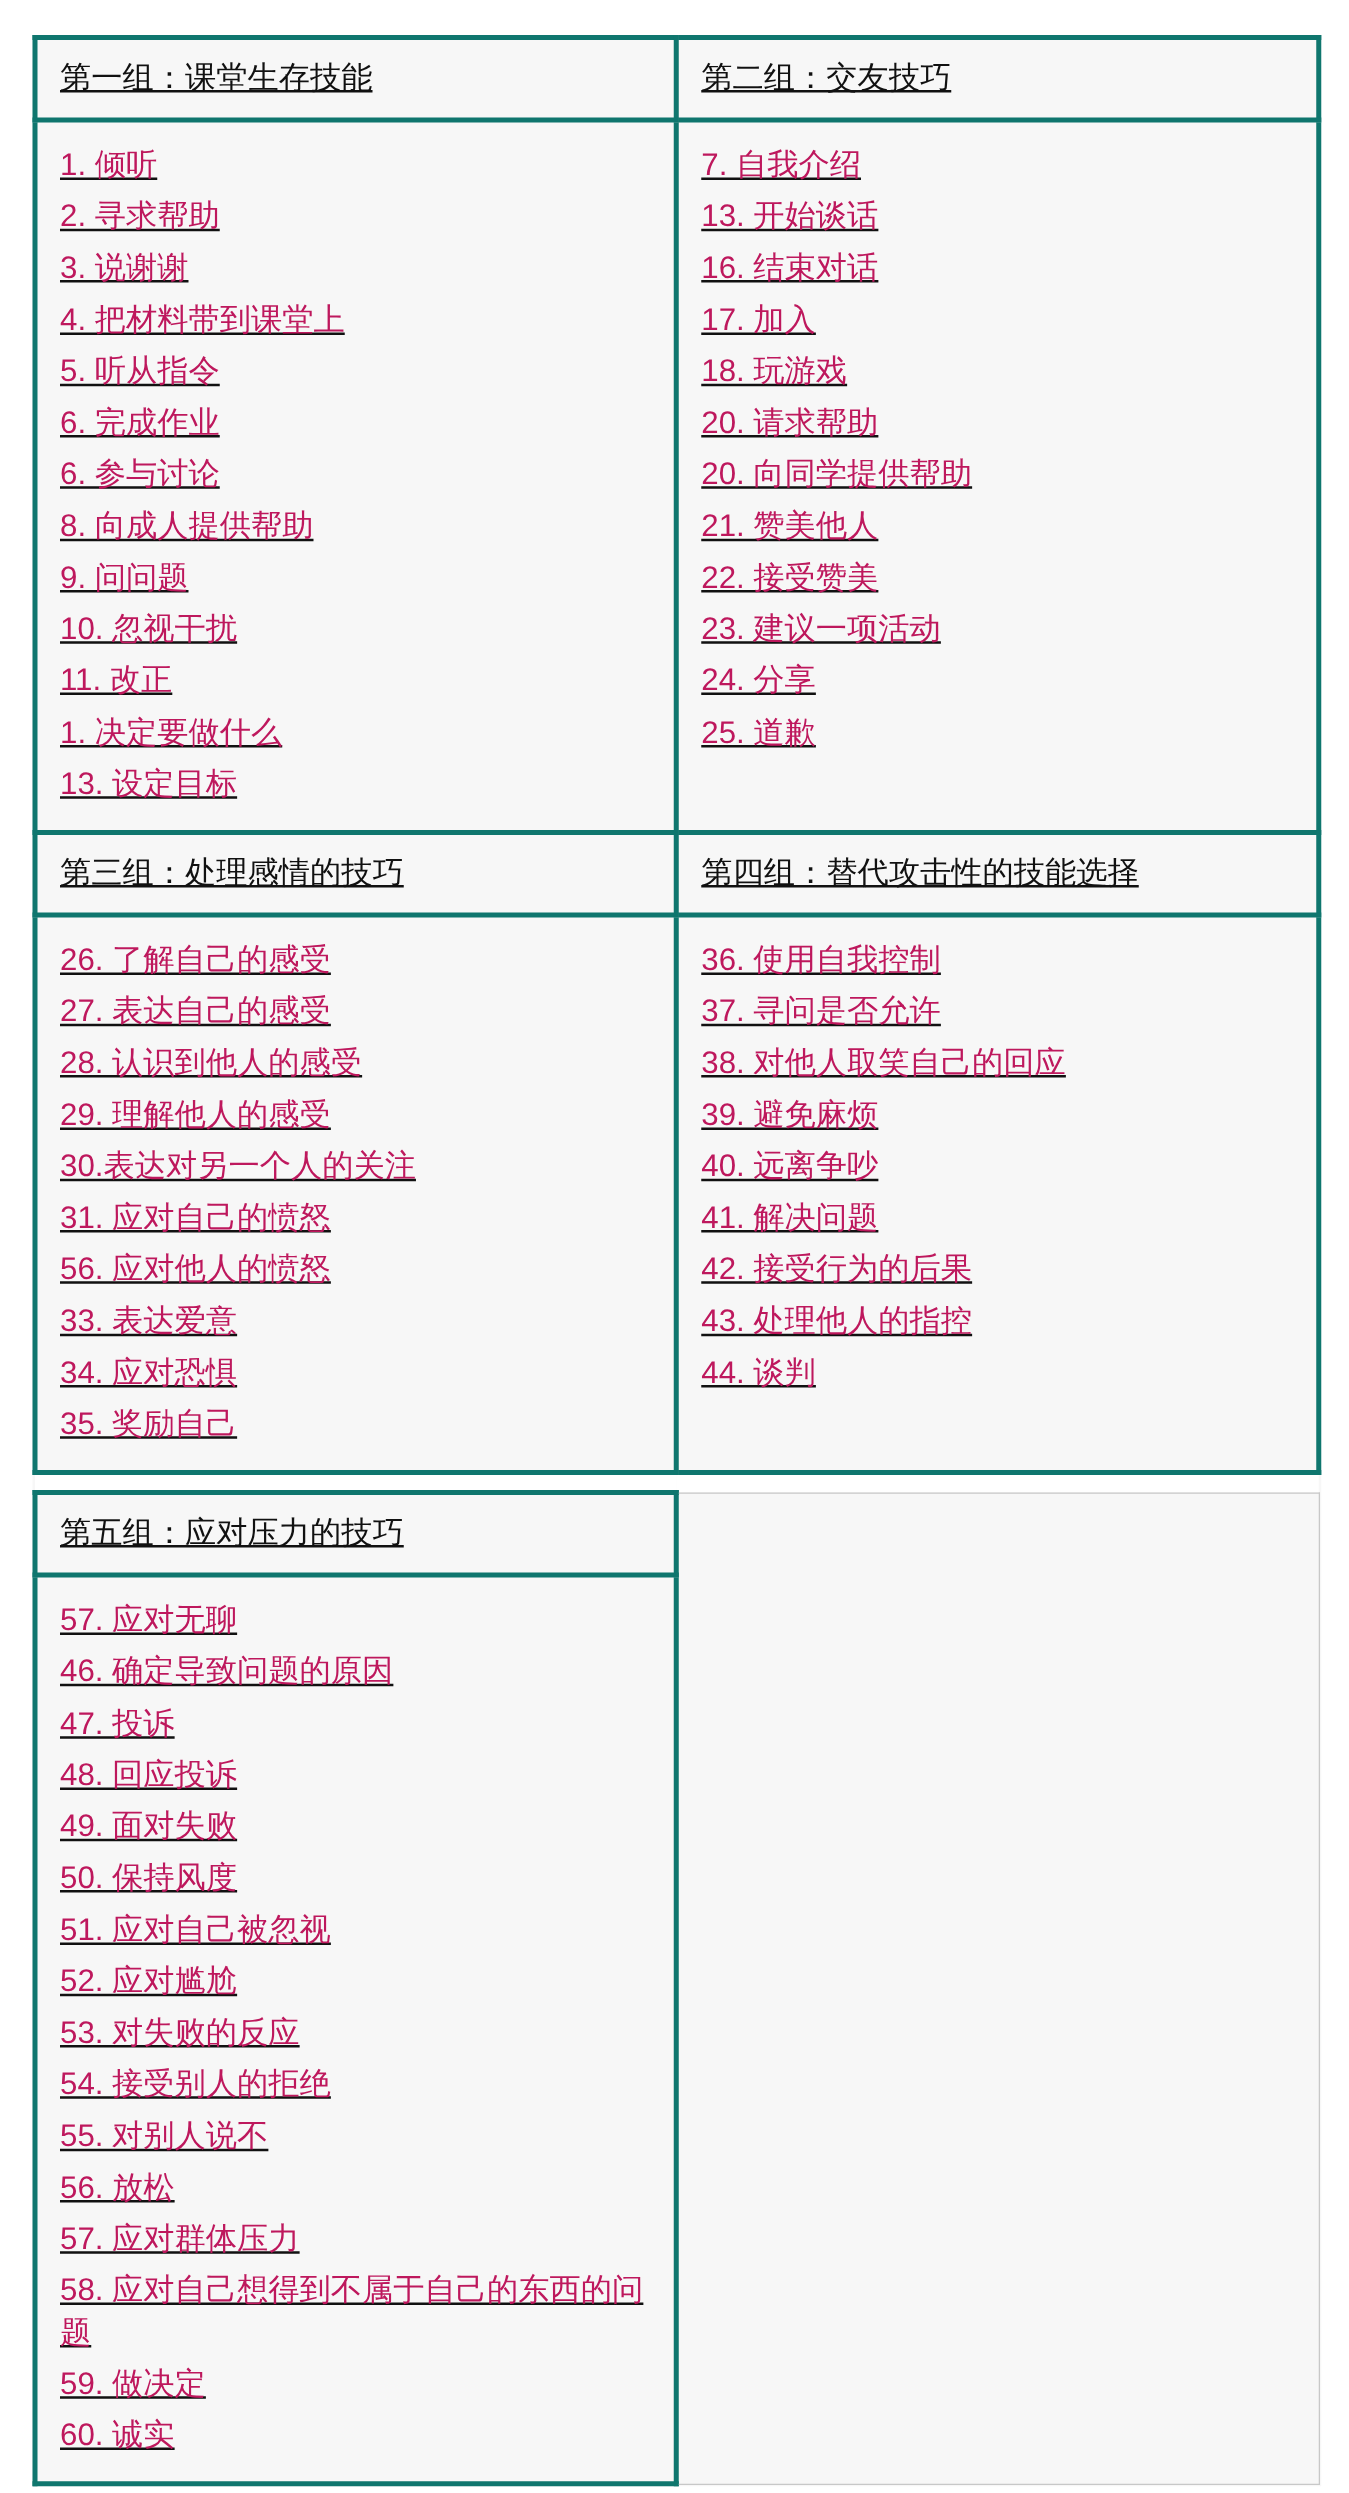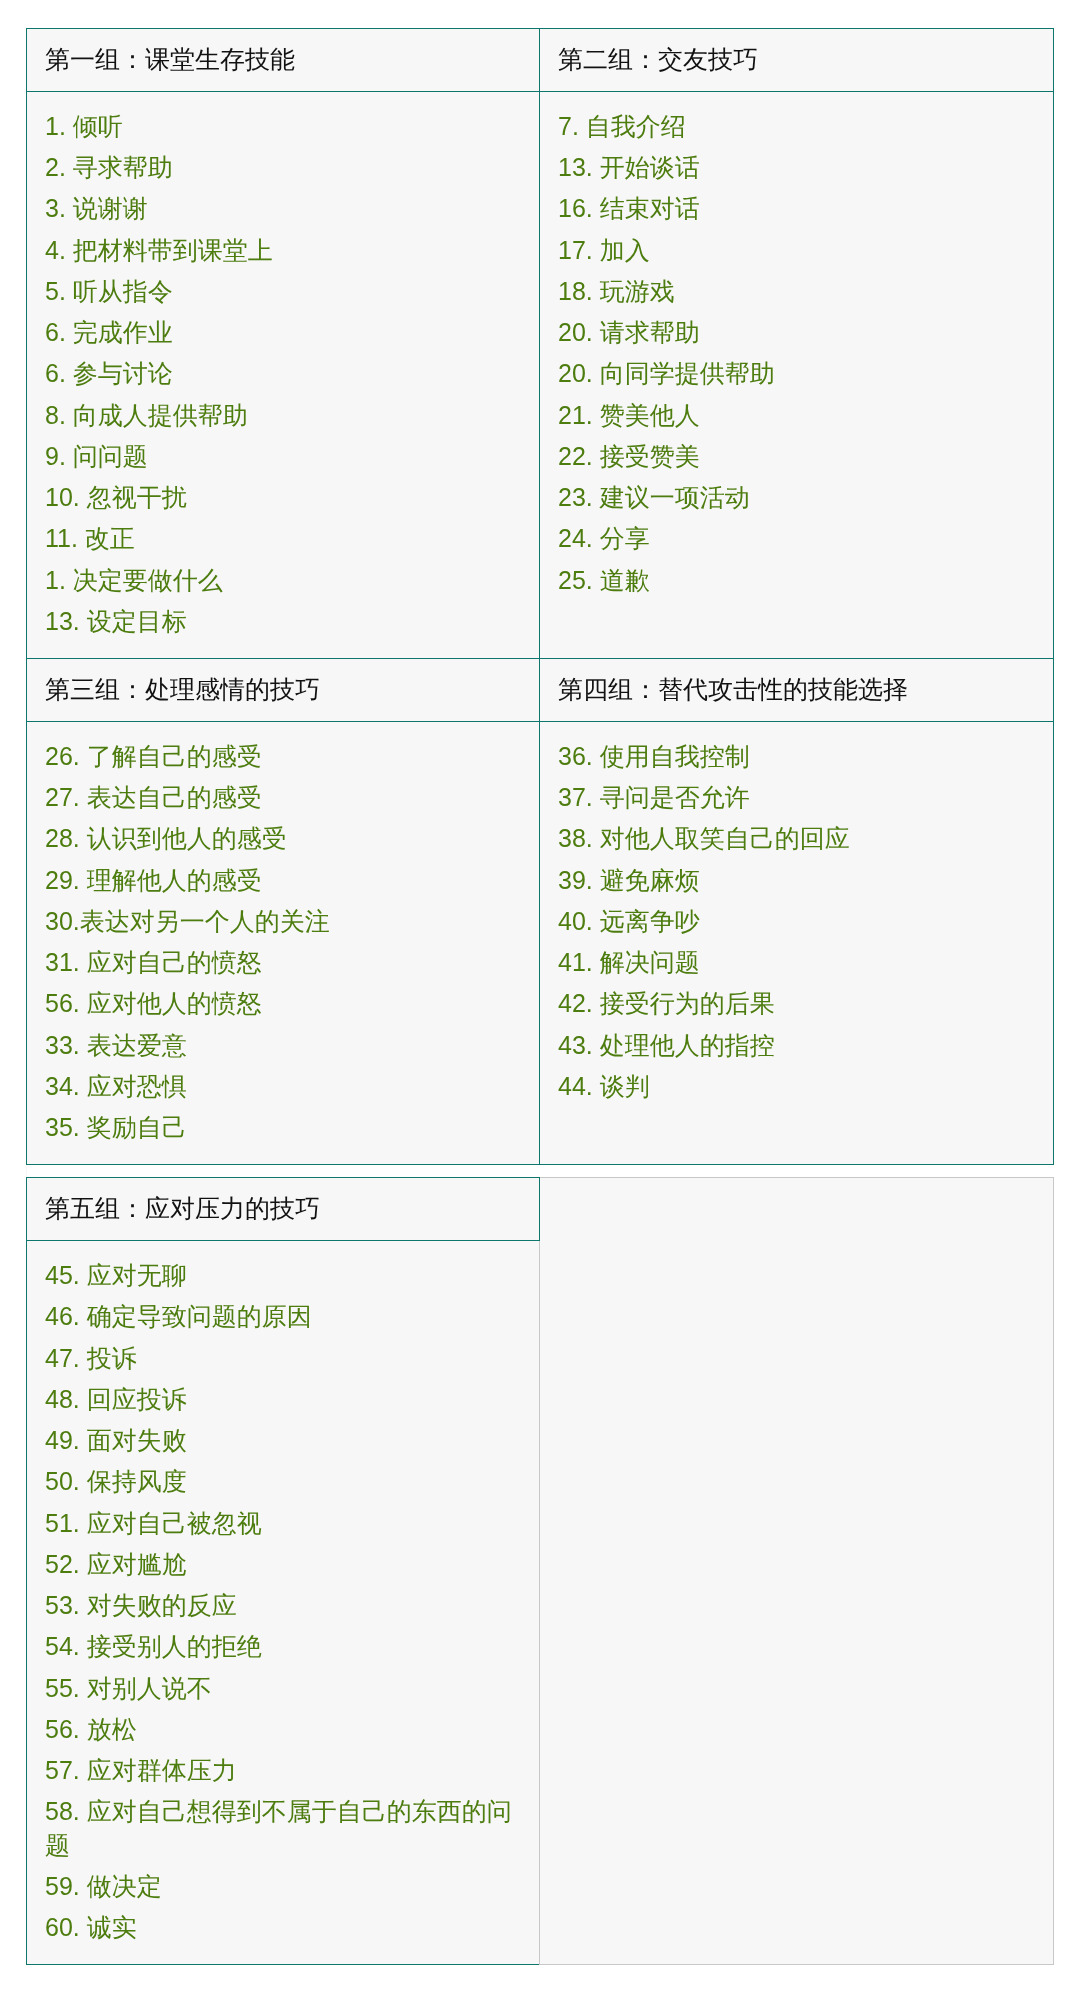--- a/index.html
+++ b/index.html
@@ -23,44 +23,45 @@
     width: 1027px;
     border-collapse: collapse;
     table-layout: fixed;
     background: #f7f7f7;
   }
   table.skills-table col.col-left { width: 513px; }
   table.skills-table col.col-right { width: 514px; }
 
   td.hdr-cell,
   td.body-cell {
-    border: 1px solid #0f766e;
+    border: 4px solid #0f766e;
     vertical-align: top;
     background: #f7f7f7;
+    text-decoration: underline;
   }
   td.hdr-cell {
     padding: 14px 16px 14px 18px;
     font-size: 25px;
     line-height: 1.35;
     font-weight: 400;
     color: #111111;
     background: #f7f7f7;
   }
   td.body-cell {
     padding: 14px 16px 16px 18px;
   }
   ul.items {
     list-style: none;
     margin: 0;
     padding: 0;
   }
   ul.items li {
     font-size: 25px;
     line-height: 1.33;
-    color: #4d7c0f;
+    color: #be185d;
     padding: 4px 0 4px 0;
     white-space: normal;
     word-break: break-word;
   }
   td.empty-cell {
     border: 1px solid #c8c8c8;
     background: #f7f7f7;
   }
   .spacer-row td {
     border: none;
@@ -155,21 +156,21 @@
         <td></td>
         <td></td>
       </tr>
       <tr>
         <td class="hdr-cell">第五组：应对压力的技巧</td>
         <td class="empty-cell" rowspan="2"></td>
       </tr>
       <tr>
         <td class="body-cell">
           <ul class="items">
-            <li>45. 应对无聊</li>
+            <li>57. 应对无聊</li>
             <li>46. 确定导致问题的原因</li>
             <li>47. 投诉</li>
             <li>48. 回应投诉</li>
             <li>49. 面对失败</li>
             <li>50. 保持风度</li>
             <li>51. 应对自己被忽视</li>
             <li>52. 应对尴尬</li>
             <li>53. 对失败的反应</li>
             <li>54. 接受别人的拒绝</li>
             <li>55. 对别人说不</li>

